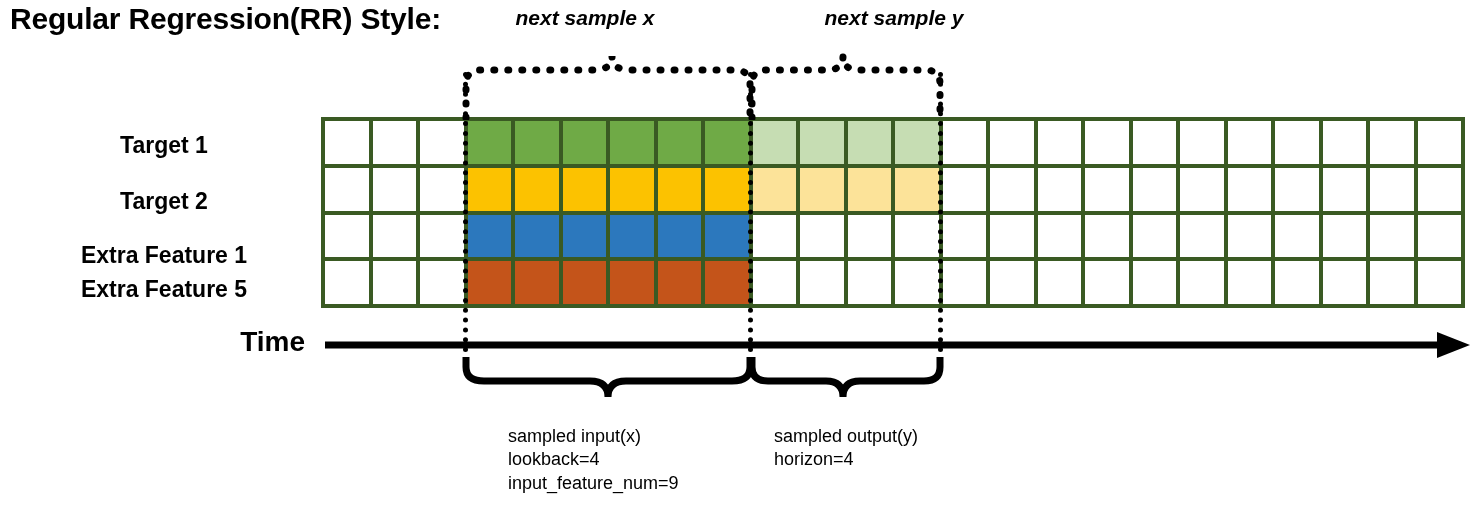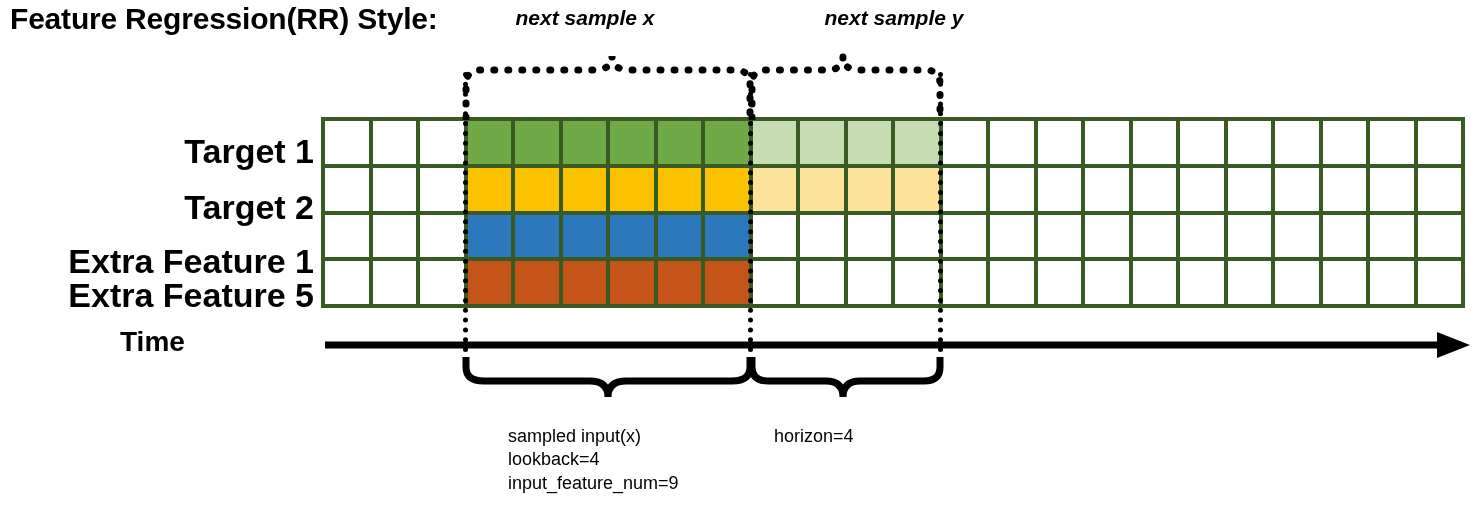--- a/index.html
+++ b/index.html
@@ -31,22 +31,22 @@
     font-weight: 700;
     letter-spacing: -0.2px;
     white-space: nowrap;
   }
 
   
   .row-label {
     position: absolute;
     right: 0;
     width: 300px;
-    text-align: right;
-    font-size: 34px;
+    text-align: center;
+    font-size: 23px;
     font-weight: 700;
     white-space: nowrap;
     line-height: 1;
   }
   #labels {
     position: absolute;
     left: 6px;
     top: 117px;
     width: 308px;
     height: 192px;
@@ -68,21 +68,21 @@
     box-sizing: border-box;
   }
   .cell { background: #ffffff; }
 
   
   #time-label {
     position: absolute;
     left: 120px;
     top: 328px;
     width: 185px;
-    text-align: left;
+    text-align: right;
     font-size: 28px;
     font-weight: 700;
     line-height: 1;
   }
   #time-axis {
     position: absolute;
     left: 325px;
     top: 331px;
     width: 1145px;
     height: 28px;
@@ -120,21 +120,21 @@
     line-height: 1.3;
     white-space: nowrap;
   }
   .bottom-caption div { white-space: nowrap; }
 </style>
 </head>
 <body>
 
 <div id="stage">
 
-  <div class="title">Feature Regression(RR) Style:</div>
+  <div class="title">Regular Regression(RR) Style:</div>
 
   <div id="labels">
     <div class="row-label" style="top:17px;">Target 1</div>
     <div class="row-label" style="top:73px;">Target 2</div>
     <div class="row-label" style="top:113px;margin-top:14px;">Extra Feature 1</div>
     <div class="row-label" style="top:161px;">Extra Feature 5</div>
   </div>
 
   <div id="grid" style="background: rgb(58, 90, 35);">
       <div class="cell" style="background: rgb(255, 255, 255);"></div>
@@ -262,16 +262,17 @@
     </g>
   </svg>
 
   <div class="bottom-caption" style="left:508px; top:425px;">
     <div>sampled input(x)</div>
     <div>lookback=4</div>
     <div>input_feature_num=9</div>
   </div>
 
   <div class="bottom-caption" style="left:774px; top:425px;">
+    <div>sampled output(y)</div>
     <div>horizon=4</div>
   </div>
 
 </div>
 
 </body></html>

